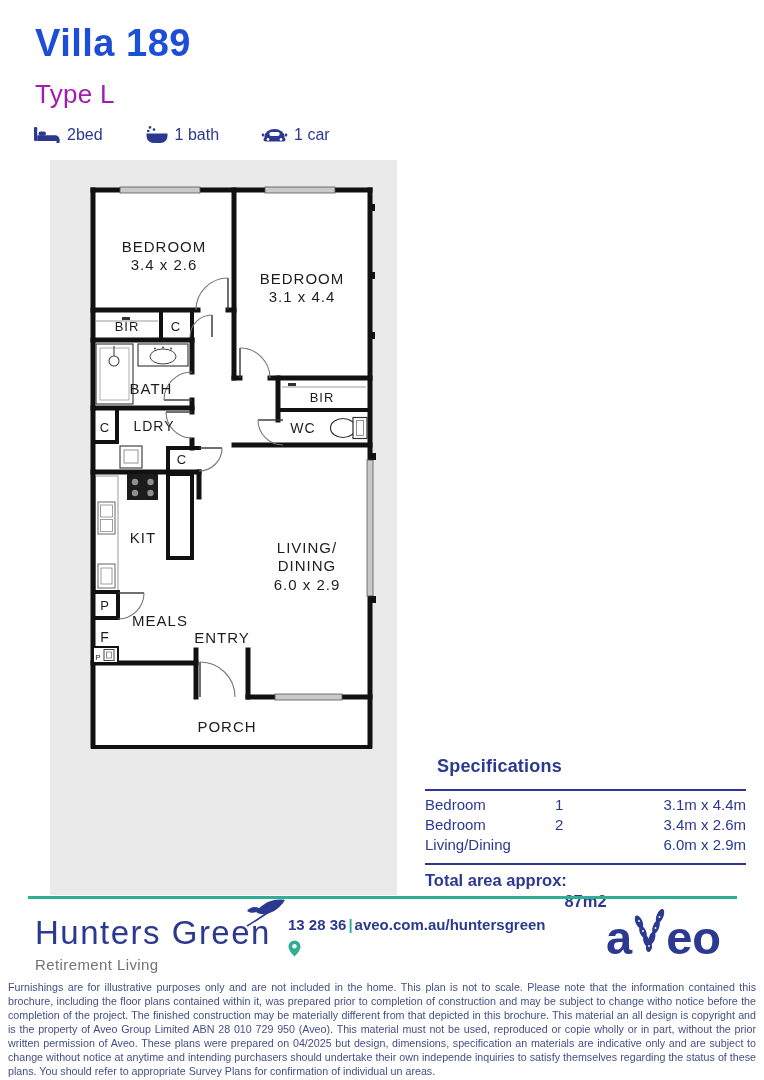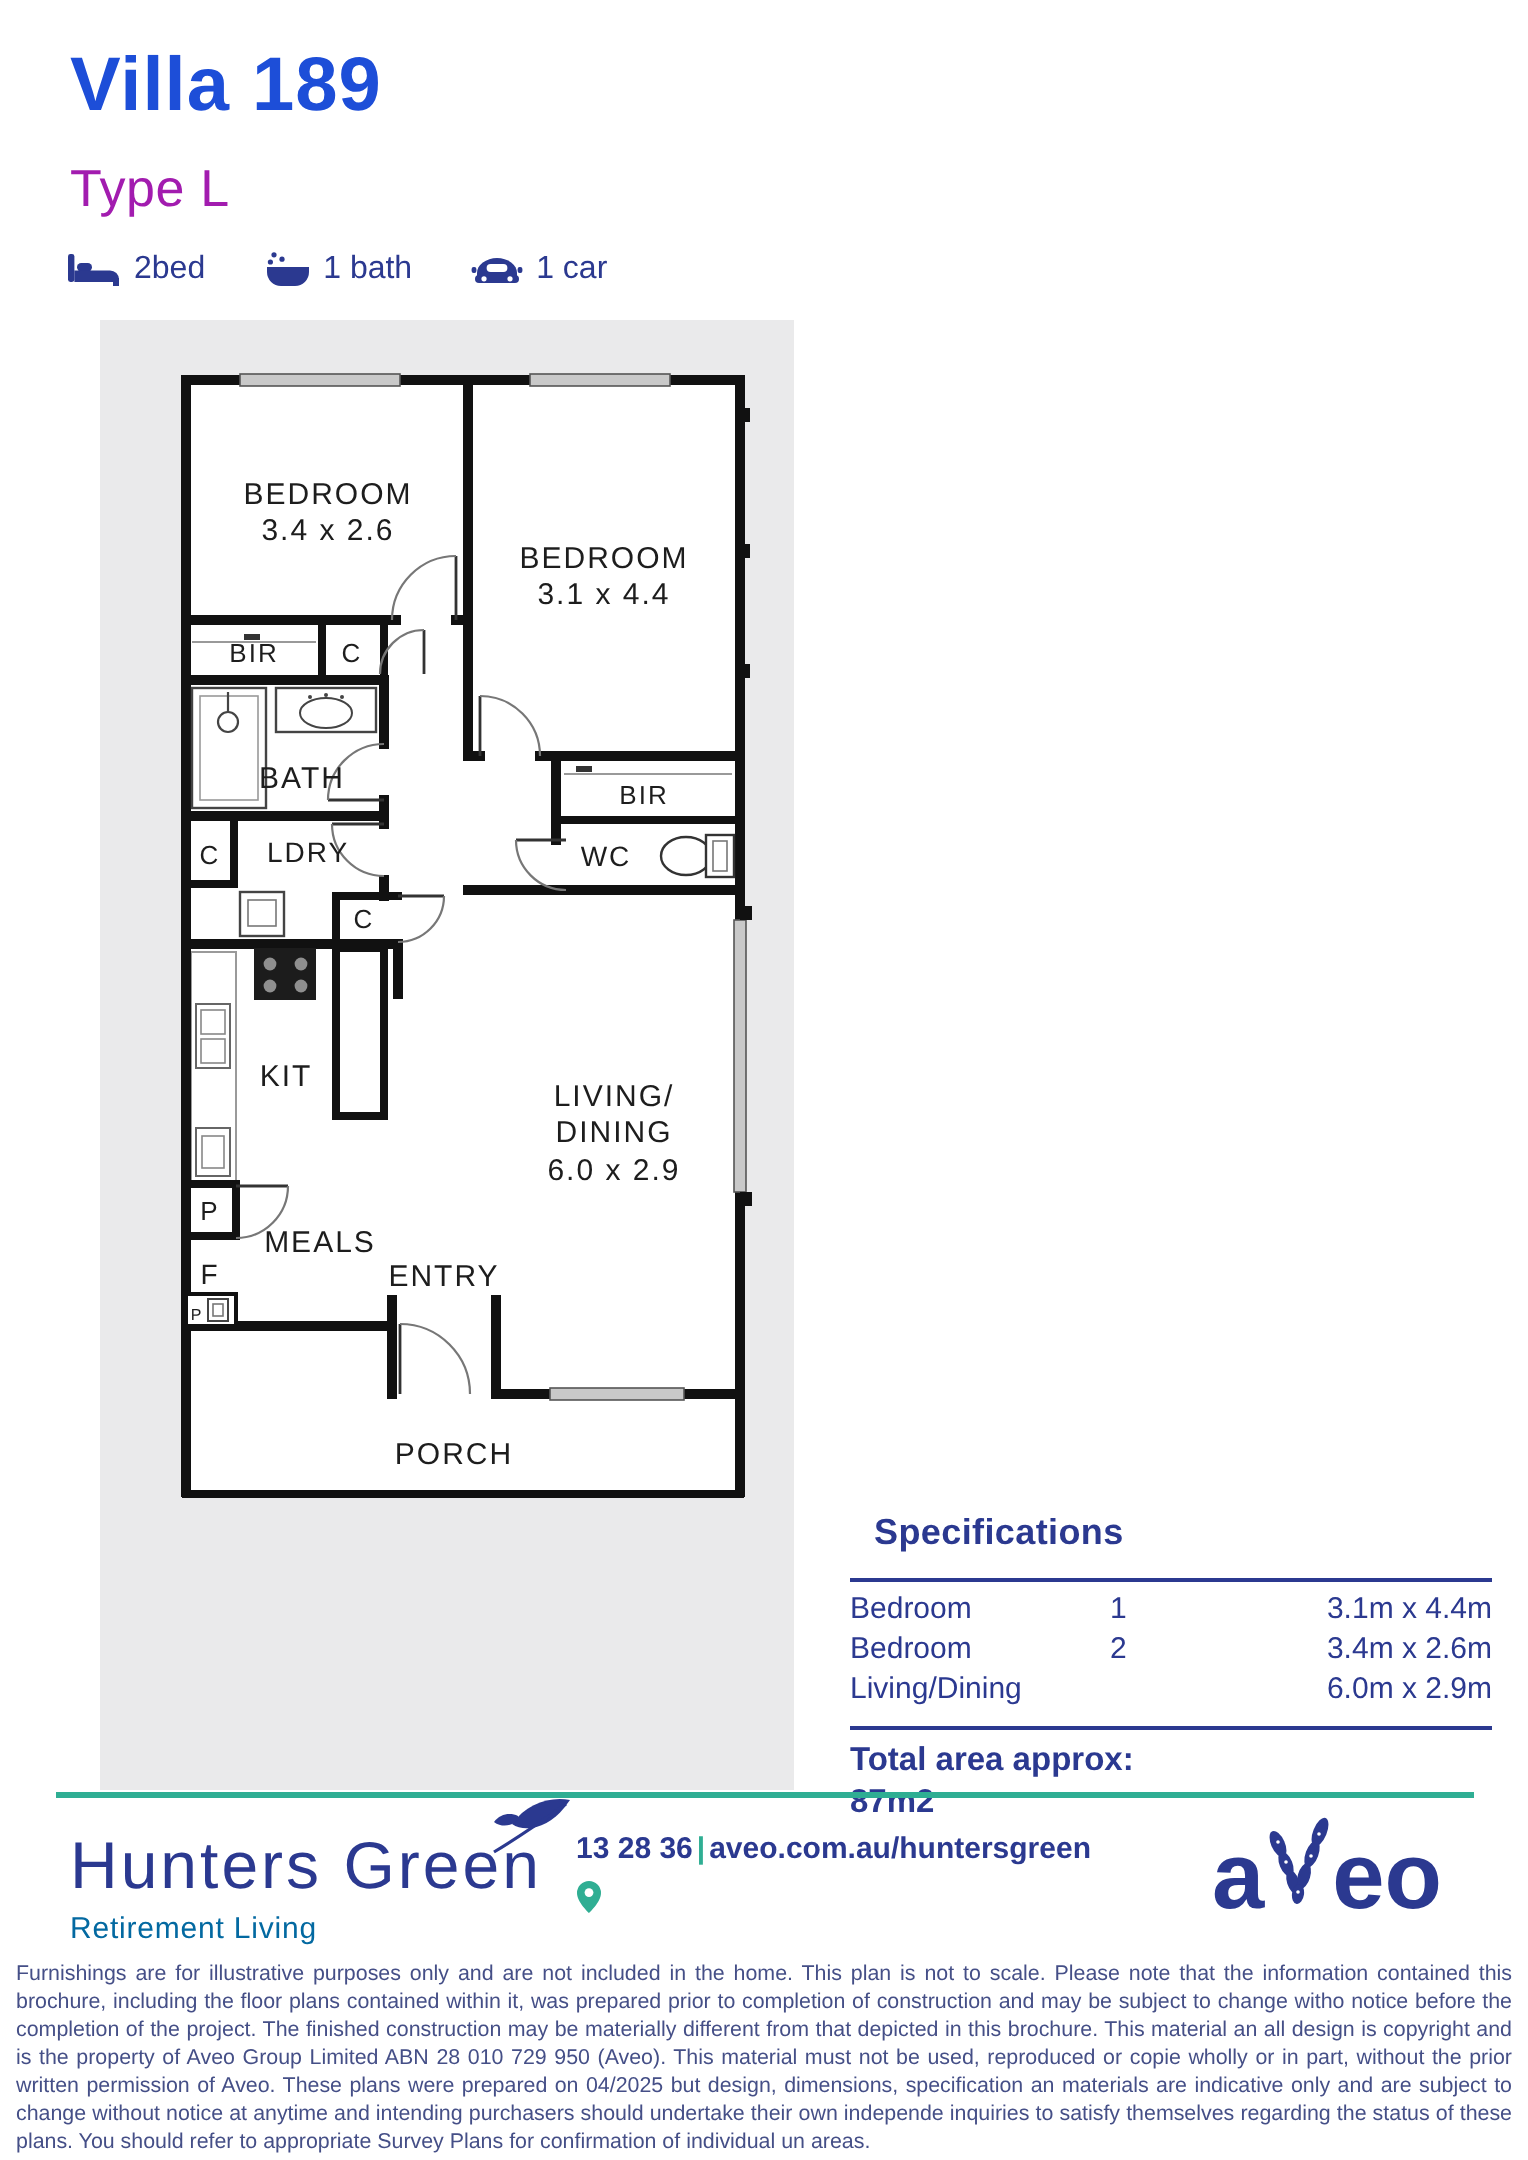--- a/index.html
+++ b/index.html
@@ -2,43 +2,43 @@
 <html><head>
 <meta charset="utf-8">
 <style>
   html,body{margin:0;padding:0;background:#fff;}
   #page{position:relative;width:764px;height:1080px;background:#ffffff;overflow:hidden;
         font-family:"Liberation Sans", sans-serif;color:#2b3990;}
   
   .hdr{position:absolute;left:35px;top:22px;}
   .hdr h1{margin:0;font-size:38px;font-weight:bold;color:#1d4ed8;letter-spacing:.5px;}
   .hdr h2{margin:14px 0 0 0;font-size:26px;font-weight:normal;color:#a21caf;letter-spacing:.3px;}
-  .features{display:flex;align-items:center;gap:29px;margin-top:15px;margin-left:-2px;}
+  .features{display:flex;align-items:center;gap:42px;margin-top:15px;margin-left:-2px;}
   .feature{display:flex;align-items:center;gap:6px;font-size:16px;color:#2b3990;font-weight:normal;}
   .feature svg{display:block;}
   
   .plan-panel{position:absolute;left:50px;top:160px;width:347px;height:735px;background:#eaeaeb;}
   .plan-panel svg{display:block;width:347px;height:735px;}
   .plan-label{font-family:"Liberation Sans",sans-serif;fill:#1d1d1d;letter-spacing:1px;}
   
   .specs{position:absolute;left:425px;top:744px;width:321px;}
   .specs h3{margin:12px;font-size:18px;font-weight:bold;color:#2b3990;letter-spacing:.2px;}
   .rule{border:none;border-top:2px solid #2b3990;margin:6px 0 5px 0;}
   .spec-row{display:flex;font-size:15px;color:#2b3990;margin:3px 0;}
   .spec-name{width:130px;}
   .spec-num{width:95px;}
   .spec-size{flex:1;text-align:right;}
   .total-label{font-size:16.5px;font-weight:bold;margin-top:6px;}
-  .total-value{font-size:16.5px;font-weight:bold;text-align:left;margin-top:2px;}
+  .total-value{font-size:16.5px;font-weight:bold;text-align:center;margin-top:2px;}
   
   .footer-rule{position:absolute;left:28px;top:896px;width:709px;height:3px;background:#2fae93;}
   .brand{position:absolute;left:35px;top:914px;}
   .brand-name{position:relative;font-size:33px;color:#2b3990;letter-spacing:1.5px;}
   .brand-leaf{position:absolute;right:-16px;top:-16px;}
-  .brand-sub{font-size:15px;color:#0369a1;margin-top:4px;letter-spacing:.4px;}
+  .brand-sub{font-size:15px;color:#737373;margin-top:4px;letter-spacing:.4px;}
   .contact{position:absolute;left:288px;top:916px;font-size:15px;font-weight:bold;color:#2b3990;}
   .contact .row{display:flex;align-items:center;gap:2px;margin-bottom:7px;white-space:nowrap;}
   .sep{color:#2fae93;font-weight:bold;}
   .aveo{position:absolute;left:606px;top:908px;display:flex;align-items:flex-end;
         font-size:47px;font-weight:bold;color:#2b3990;line-height:1;}
   .aveo svg{margin:0 1px 2px 1px;}
   
   .disclaimer{position:absolute;left:8px;top:980px;width:748px;margin:0;
         font-size:10.7px;line-height:14px;color:#454f87;text-align:justify;}
 </style>

